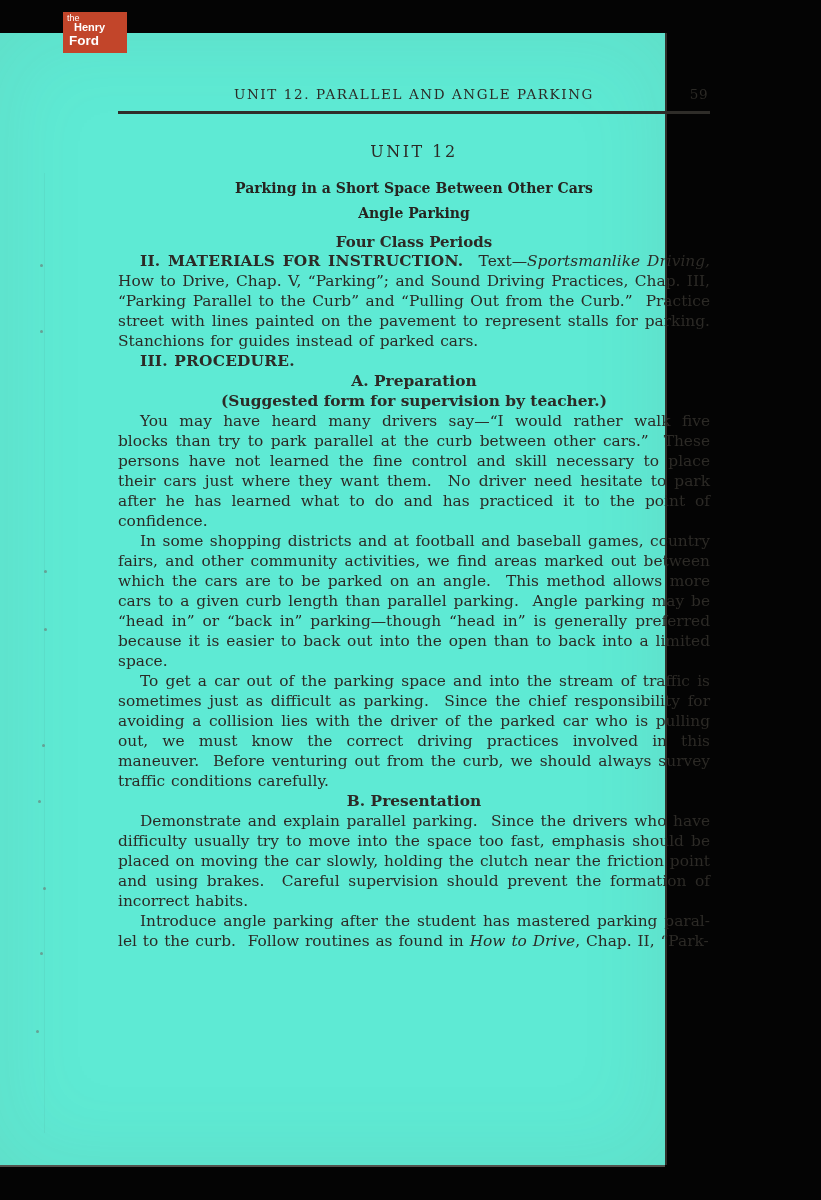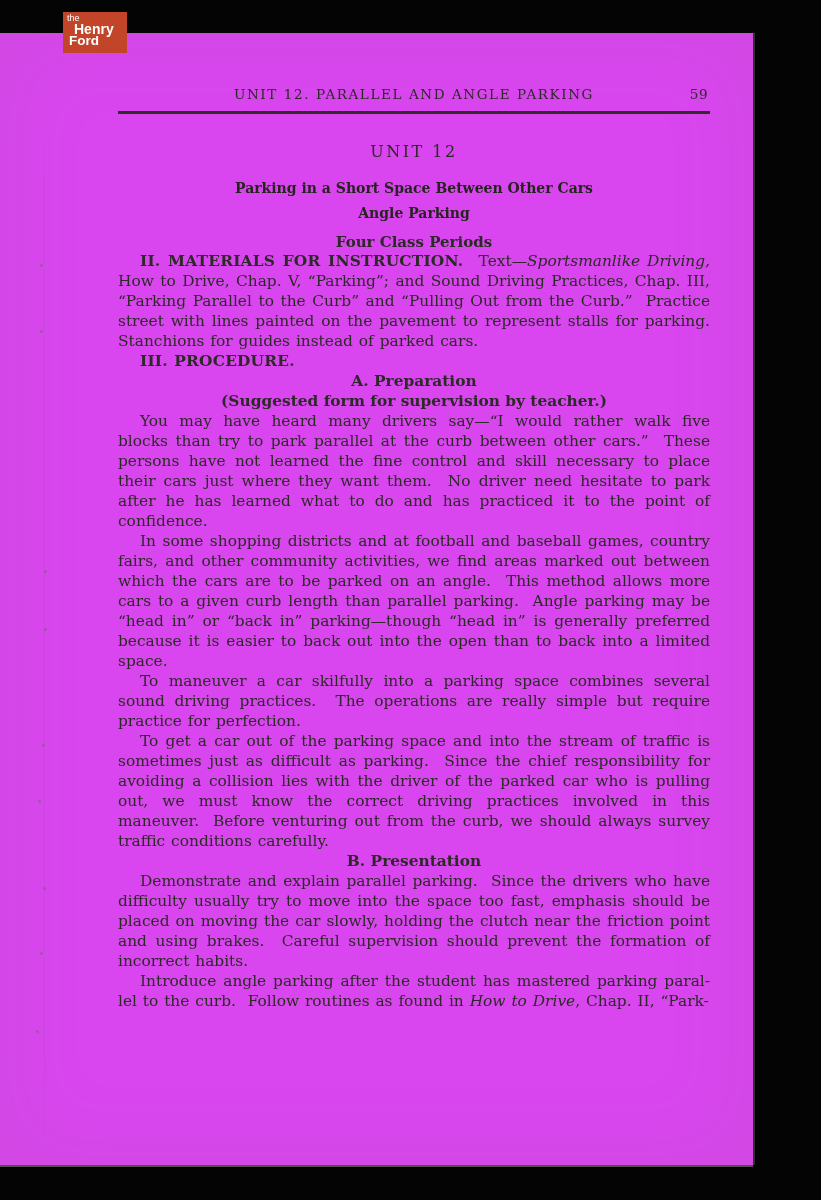--- a/index.html
+++ b/index.html
@@ -2,22 +2,22 @@
 <html><head>
 <meta charset="utf-8">
 <style>
   html,body{margin:0;padding:0;}
   body{
     width:821px;height:1200px;position:relative;overflow:hidden;
     background:#040404;
     font-family:"DejaVu Serif", serif;
   }
   .page{
-    position:absolute;left:0;top:33px;width:753px;height:1132px;
-    background:#d946ef;
+    position:absolute;left:0;top:33px;width:665px;height:1132px;
+    background:#5eead4;
     box-shadow:0 2px 0 rgba(230,228,215,0.35), 2px 0 0 rgba(180,178,165,0.25),
                inset 0 0 90px rgba(115,110,90,0.10);
   }
   .content{position:absolute;left:118px;top:0;width:592px;color:#2c2a26;}
   .running-header{
     position:relative;margin-top:53px;text-align:center;
     font-size:13.5px;letter-spacing:1.6px;white-space:nowrap;
   }
   .page-number{position:absolute;right:2px;top:0;letter-spacing:0.5px;}
   .header-rule{height:3px;background:#2f2d29;margin-top:9px;}
@@ -33,21 +33,21 @@
   .run-head{font-weight:bold;letter-spacing:0.2px;}
   .proc-head{text-indent:14px;}
   .center-head{margin:0;text-align:center;font-weight:bold;font-size:15.4px;line-height:20px;}
   .ital{font-style:italic;margin-top:16px;}
   .logo{
     position:absolute;left:23px;top:12px;width:64px;height:41px;
     background:#c2452a;color:#ffffff;
     font-family:"Liberation Sans", sans-serif;z-index:3;margin-left:40px;
   }
   .logo-the{position:absolute;left:4px;top:1px;font-size:9px;}
-  .logo-henry{position:absolute;left:11px;top:9px;font-size:14px;font-weight:bold;}
+  .logo-henry{position:absolute;left:11px;top:9px;font-size:11px;font-weight:bold;}
   .logo-ford{position:absolute;left:6px;top:21px;font-size:13.5px;font-weight:bold;}
   .speck{position:absolute;width:3px;height:3px;border-radius:50%;background:#6b6a64;opacity:0.55;z-index:2;}
   .crease{position:absolute;left:44px;top:140px;width:1px;height:960px;background:rgba(60,58,50,0.05);z-index:1;}
 </style>
 </head>
 <body>
 
 <div class="logo">
   <span class="logo-the">the</span>
   <span class="logo-henry">Henry</span>
@@ -76,21 +76,20 @@
 
     <p class="body-para mt10"><span class="run-head">II. MATERIALS FOR INSTRUCTION.  </span><span>Text—</span><span class="ital">Sportsmanlike Driving,</span><span> How to Drive, Chap. V, “Parking”; and Sound Driving Practices, Chap. III, “Parking Parallel to the Curb” and “Pulling Out from the Curb.”  Practice street with lines painted on the pavement to represent stalls for parking.  Stanchions for guides instead of parked cars.</span></p>
 
     <p class="body-para proc-head mt8"><span class="run-head">III. PROCEDURE.</span></p>
 
     <p class="center-head mt2">A. Preparation</p>
     <p class="center-head mt2">(Suggested form for supervision by teacher.)</p>
 
     <p class="body-para mt5">You may have heard many drivers say—“I would rather walk five blocks than try to park parallel at the curb between other cars.”  These persons have not learned the fine control and skill necessary to place their cars just where they want them.  No driver need hesitate to park after he has learned what to do and has practiced it to the point of confidence.</p>
     <p class="body-para">In some shopping districts and at football and baseball games, country fairs, and other community activities, we find areas marked out between which the cars are to be parked on an angle.  This method allows more cars to a given curb length than parallel parking.  Angle parking may be “head in” or “back in” parking—though “head in” is generally preferred because it is easier to back out into the open than to back into a limited space.</p>
-    <p class="body-para">To maneuver a car skilfully into a parking space combines several sound driving practices.  The operations are really simple but require practice for perfection.</p>
     <p class="body-para">To get a car out of the parking space and into the stream of traffic is sometimes just as difficult as parking.  Since the chief responsibility for avoiding a collision lies with the driver of the parked car who is pulling out, we must know the correct driving practices involved in this maneuver.  Before venturing out from the curb, we should always survey traffic con­ditions carefully.</p>
 
     <p class="center-head mt4">B. Presentation</p>
 
     <p class="body-para mt5">Demonstrate and explain parallel parking.  Since the drivers who have difficulty usually try to move into the space too fast, emphasis should be placed on moving the car slowly, holding the clutch near the friction point and using brakes.  Careful supervision should prevent the forma­tion of incorrect habits.</p>
 
     <p class="body-para"><span>Introduce angle parking after the student has mastered parking paral­lel to the curb.  Follow routines as found in </span><span class="ital">How to Drive</span><span>, Chap. II, “Park-</span></p>
 
   </div>
 

